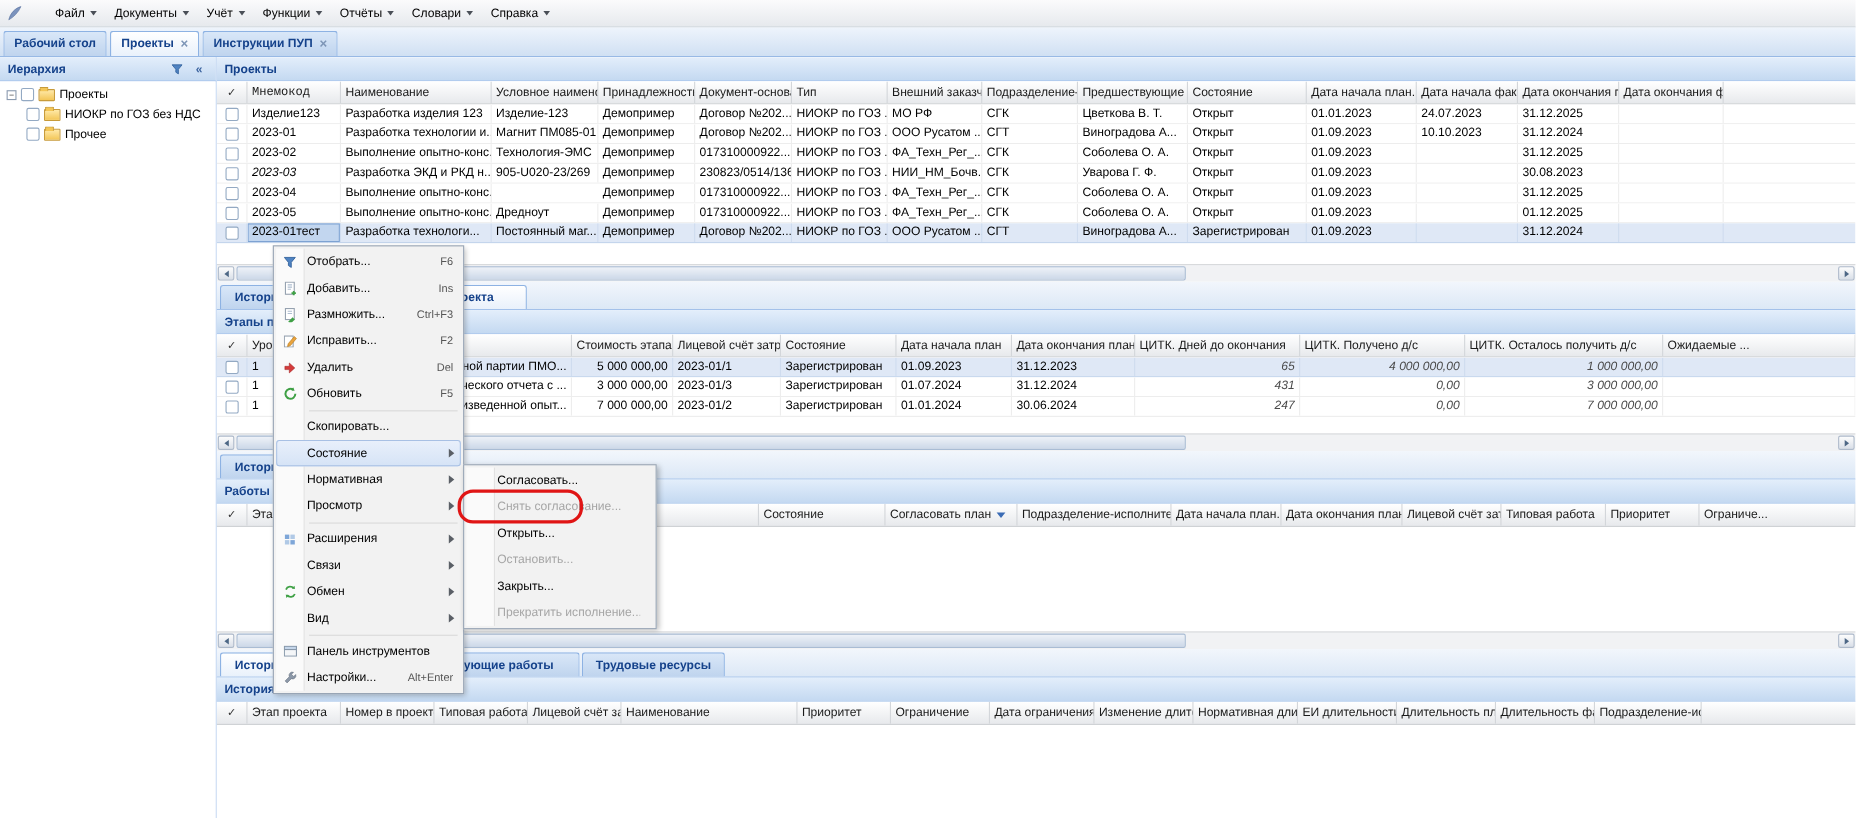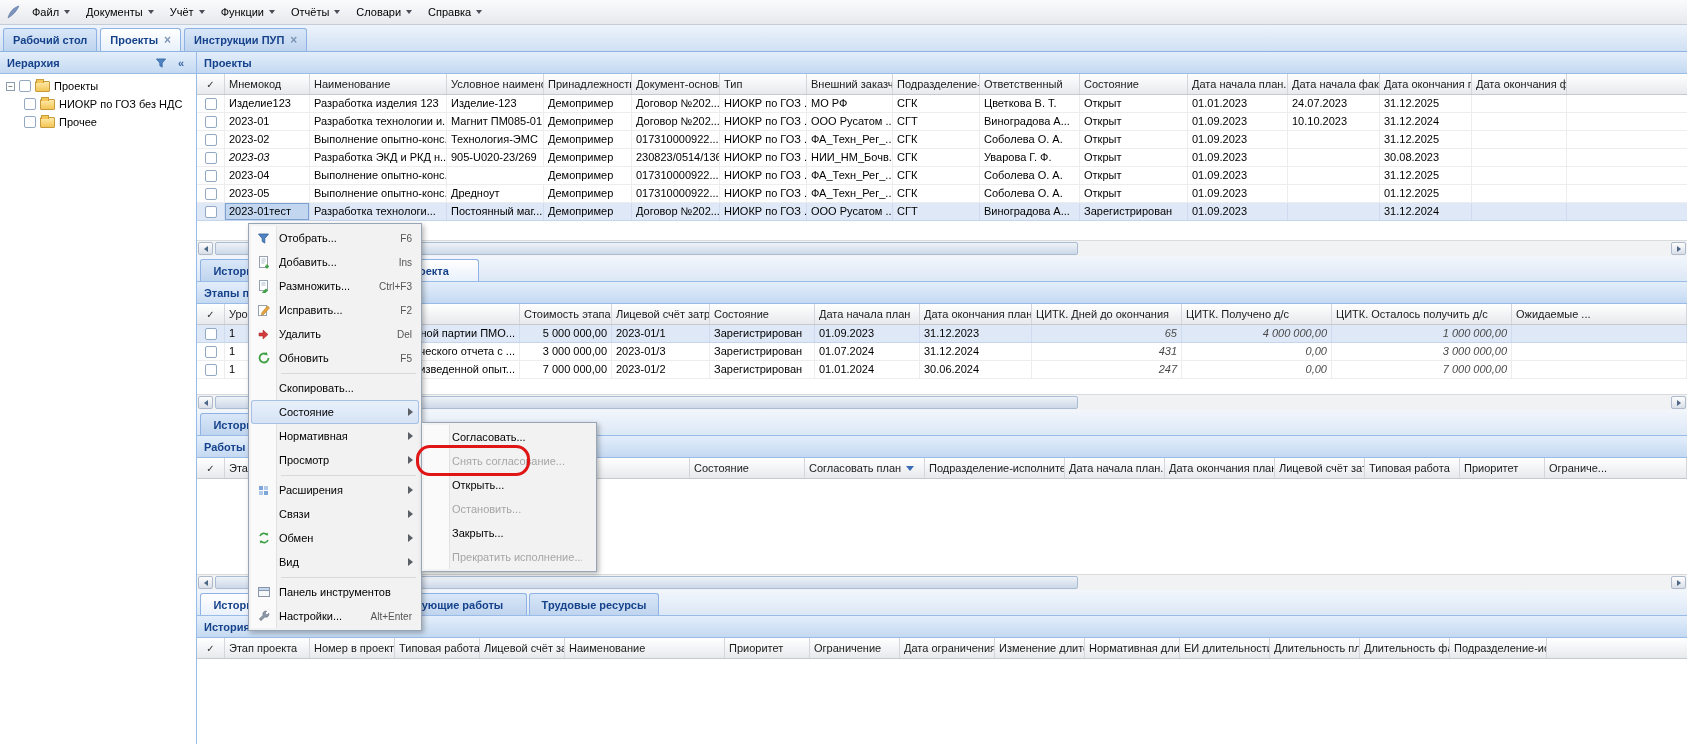--- a/index.html
+++ b/index.html
@@ -1,21 +1,21 @@
 <!DOCTYPE html>
 <html><head>
 <meta charset="utf-8">
 <style>
   *{box-sizing:border-box;margin:0;padding:0}
   html,body{width:1687px;height:744px;overflow:hidden}
   body{font-family:"Liberation Sans","DejaVu Sans",sans-serif;font-size:11px;color:#000;background:#fff;position:relative}
   .app{display:flex;flex-direction:column;width:1687px;height:744px}
 
   
-  .menubar{height:25px;display:flex;align-items:center;background:linear-gradient(#fbfbfc,#e6e9ed);border-bottom:1px solid #c6cdd6;padding:0 4px;gap:0}
+  .menubar{height:25px;display:flex;align-items:center;background:linear-gradient(#fbfbfc,#e6e9ed);border-bottom:1px solid #c6cdd6;padding:0 4px;gap:18px}
   .app-logo{width:18px;height:18px;display:flex;align-items:center;justify-content:center;margin-right:2px}
   .mb-item{display:flex;align-items:center;gap:5px;padding:4px 8px;cursor:default}
   .caret{width:0;height:0;border-left:3px solid transparent;border-right:3px solid transparent;border-top:4px solid #4a4f57}
 
   
   .tabbar{height:27px;background:linear-gradient(#eef4fc,#d0e0f3);border-bottom:1px solid #8db2e3;display:flex;align-items:flex-end;padding:2px 3px 0 3px;gap:3px}
   .tab{height:23px;display:flex;align-items:center;justify-content:center;gap:6px;padding:0 9px;border:1px solid #8db2e3;border-bottom:none;border-radius:3px 3px 0 0;background:linear-gradient(#d9e7f8,#bfd4ee);color:#15428b;font-weight:bold;white-space:nowrap;overflow:hidden}
   .tab.active{background:linear-gradient(#ffffff,#e9f1fb)}
   .tab-close{color:#7d95b6;font-size:12px;line-height:10px}
 
@@ -176,21 +176,21 @@
     </div>
 
     <div class="main">
 
       <div class="panel-header">
         <span>Проекты</span>
       </div>
       <div class="grid" id="grid-projects">
           <div class="grid-header">
             <div class="hcell ck" style="width: 28px;">✓</div>
-            <div class="hcell" style="width: 85px;">
+            <div class="hcell" style="width: 85px; font-family: Liberation Mono, monospace;">
               <span class="hlabel">Мнемокод</span>
             </div>
             <div class="hcell" style="width: 137px;">
               <span class="hlabel">Наименование</span>
             </div>
             <div class="hcell" style="width: 97px;">
               <span class="hlabel">Условное наименова</span>
             </div>
             <div class="hcell" style="width: 88px;">
               <span class="hlabel">Принадлежность</span>
@@ -201,21 +201,21 @@
             <div class="hcell" style="width: 87px;">
               <span class="hlabel">Тип</span>
             </div>
             <div class="hcell" style="width: 86px;">
               <span class="hlabel">Внешний заказчик</span>
             </div>
             <div class="hcell" style="width: 87px;">
               <span class="hlabel">Подразделение-от</span>
             </div>
             <div class="hcell" style="width: 100px;">
-              <span class="hlabel">Ответственный</span>
+              <span class="hlabel">Предшествующие</span>
             </div>
             <div class="hcell" style="width: 108px;">
               <span class="hlabel">Состояние</span>
             </div>
             <div class="hcell" style="width: 100px;">
               <span class="hlabel">Дата начала план.</span>
             </div>
             <div class="hcell" style="width: 92px;">
               <span class="hlabel">Дата начала факт</span>
             </div>

